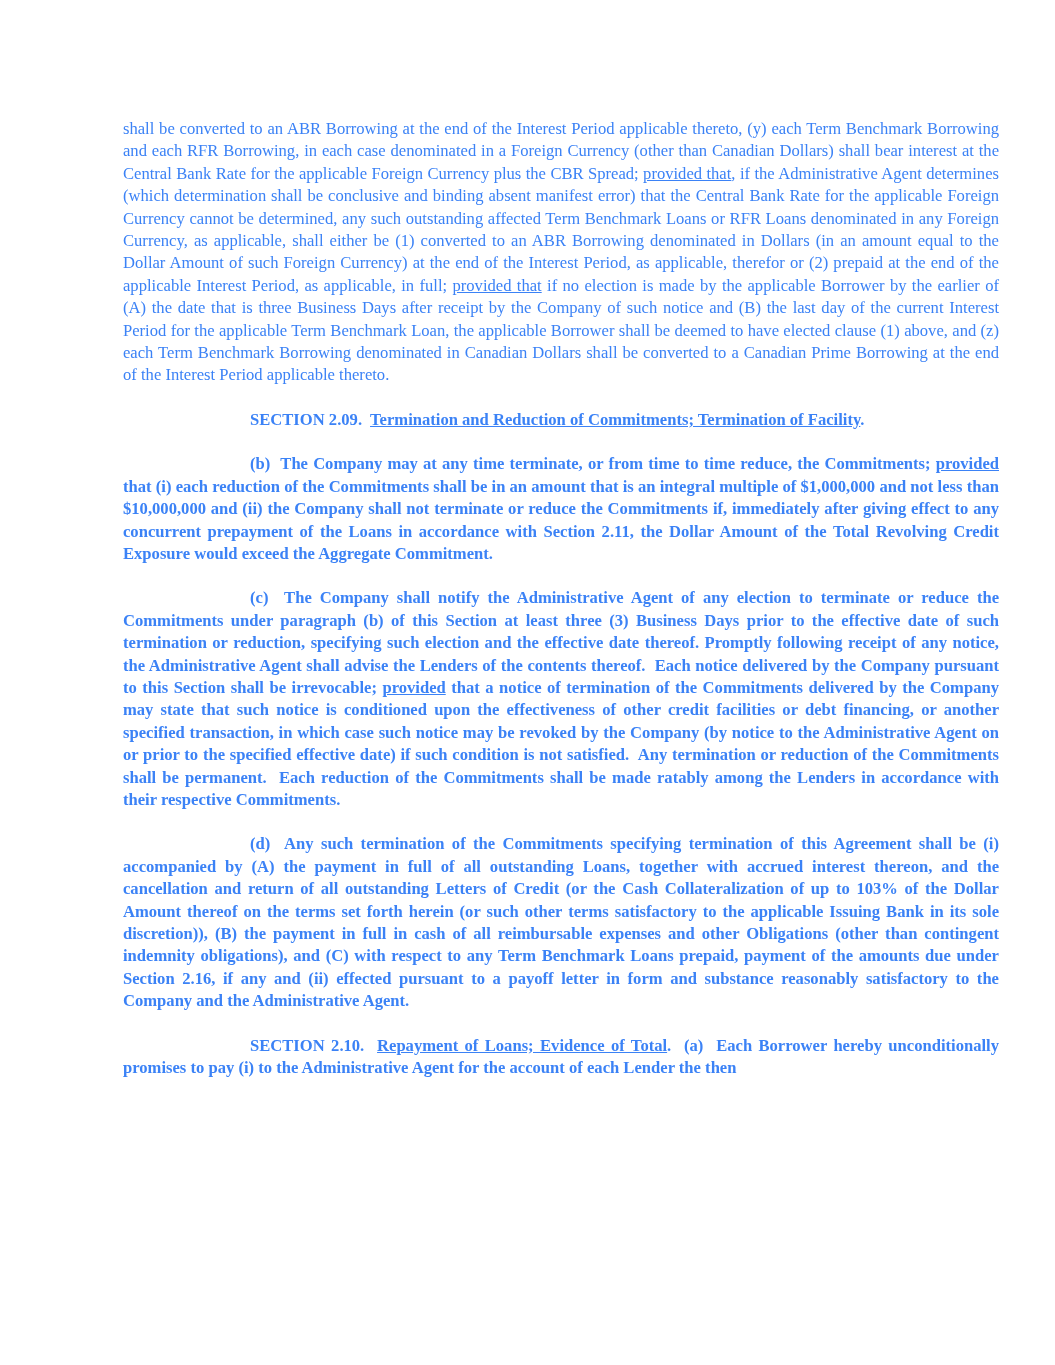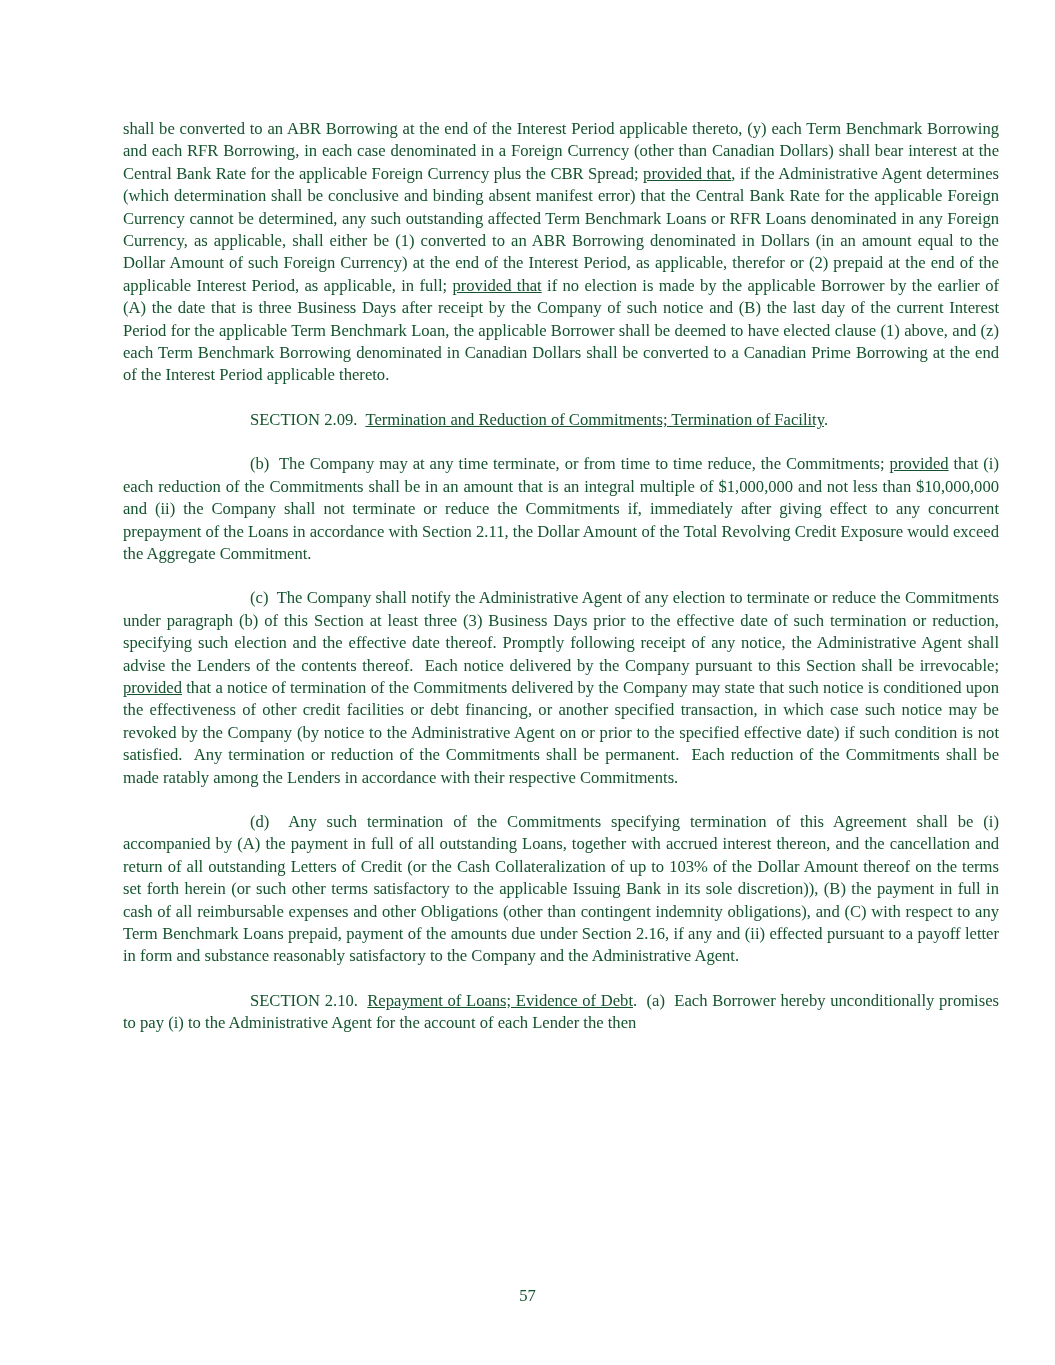--- a/index.html
+++ b/index.html
@@ -6,33 +6,34 @@
     margin: 0;
     padding: 0;
     background: #ffffff;
   }
   .page {
     position: relative;
     width: 1055px;
     height: 1365px;
     box-sizing: border-box;
     background: #ffffff;
-    color: #14532d;
+    color: #3b82f6;
     font-family: "Liberation Serif", "DejaVu Serif", serif;
     font-size: 16.6px;
     line-height: 22.4px;
     padding: 118px 56px 0 123px;
     overflow: hidden;
   }
   .para {
     margin: 0 0 22px 0;
     text-align: justify;
   }
   .para.indent {
     text-indent: 127px;
+    font-weight: bold;
   }
   .u {
     text-decoration: underline;
   }
   .page-number {
     position: absolute;
     left: 0;
     bottom: 58px;
     width: 100%;
     text-align: center;
@@ -48,17 +49,16 @@
 
   <p class="para indent"><span>SECTION 2.09.&nbsp; </span><span class="u">Termination and Reduction of Commitments; Termination of Facility</span><span>.</span></p>
 
 
   <p class="para indent"><span>(b)&nbsp; The Company may at any time terminate, or from time to time reduce, the Commitments; </span><span class="u">provided</span><span> that (i) each reduction of the Commitments shall be in an amount that is an integral multiple of $1,000,000 and not less than $10,000,000 and (ii) the Company shall not terminate or reduce the Commitments if, immediately after giving effect to any concurrent prepayment of the Loans in accordance with Section 2.11, the Dollar Amount of the Total Revolving Credit Exposure would exceed the Aggregate Commitment.</span></p>
 
   <p class="para indent"><span>(c)&nbsp; The Company shall notify the Administrative Agent of any election to terminate or reduce the Commitments under paragraph (b) of this Section at least three (3) Business Days prior to the effective date of such termination or reduction, specifying such election and the effective date thereof. Promptly following receipt of any notice, the Administrative Agent shall advise the Lenders of the contents thereof.&nbsp; Each notice delivered by the Company pursuant to this Section shall be irrevocable; </span><span class="u">provided</span><span> that a notice of termination of the Commitments delivered by the Company may state that such notice is conditioned upon the effectiveness of other credit facilities or debt financing, or another specified transaction, in which case such notice may be revoked by the Company (by notice to the Administrative Agent on or prior to the specified effective date) if such condition is not satisfied.&nbsp; Any termination or reduction of the Commitments shall be permanent.&nbsp; Each reduction of the Commitments shall be made ratably among the Lenders in accordance with their respective Commitments.</span></p>
 
   <p class="para indent"><span>(d)&nbsp; Any such termination of the Commitments specifying termination of this Agreement shall be (i) accompanied by (A) the payment in full of all outstanding Loans, together with accrued interest thereon, and the cancellation and return of all outstanding Letters of Credit (or the Cash Collateralization of up to 103% of the Dollar Amount thereof on the terms set forth herein (or such other terms satisfactory to the applicable Issuing Bank in its sole discretion)), (B) the payment in full in cash of all reimbursable expenses and other Obligations (other than contingent indemnity obligations), and (C) with respect to any Term Benchmark Loans prepaid, payment of the amounts due under Section 2.16, if any and (ii) effected pursuant to a payoff letter in form and substance reasonably satisfactory to the Company and the Administrative Agent.</span></p>
 
-  <p class="para indent"><span>SECTION 2.10.&nbsp; </span><span class="u">Repayment of Loans; Evidence of Debt</span><span>.&nbsp; (a)&nbsp; Each Borrower hereby unconditionally promises to pay (i) to the Administrative Agent for the account of each Lender the then</span></p>
+  <p class="para indent"><span>SECTION 2.10.&nbsp; </span><span class="u">Repayment of Loans; Evidence of Total</span><span>.&nbsp; (a)&nbsp; Each Borrower hereby unconditionally promises to pay (i) to the Administrative Agent for the account of each Lender the then</span></p>
 
-  <div class="page-number">57</div>
 
 </div>
 
 </body></html>

